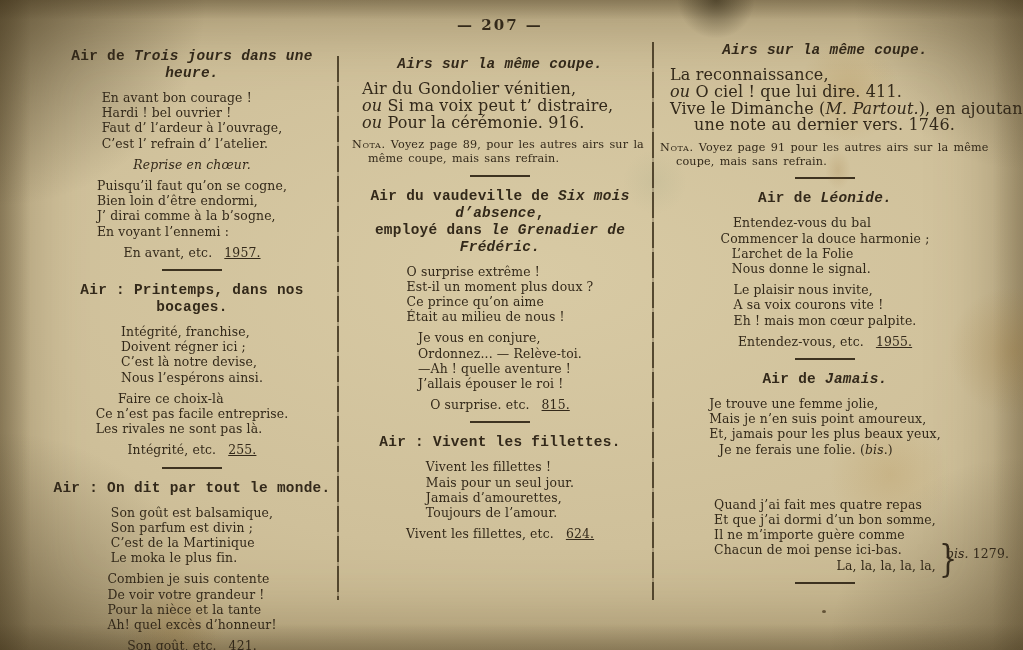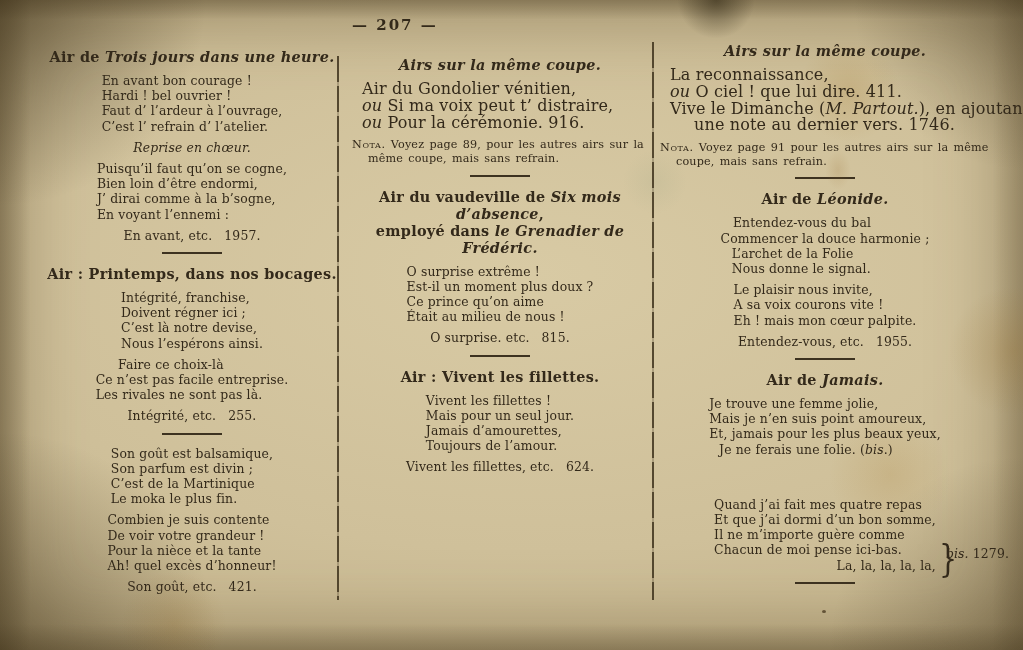--- a/index.html
+++ b/index.html
@@ -22,38 +22,38 @@
       radial-gradient(circle at 87% 73%, rgba(165,122,48,0.18), transparent 6%),
       radial-gradient(circle at 17% 96%, rgba(150,110,45,0.22), transparent 5%),
       radial-gradient(circle at 99% 54%, rgba(150,110,45,0.25), transparent 6%),
       radial-gradient(circle at 64% 28%, rgba(120,140,110,0.10), transparent 4%),
       linear-gradient(to bottom, rgba(66,52,26,0.35), transparent 3%),
       linear-gradient(to right, rgba(66,52,26,0.35), transparent 3%),
       linear-gradient(to top, rgba(66,52,26,0.30), transparent 4%),
       linear-gradient(to left, rgba(66,52,26,0.22), transparent 3%);
   }
   .pageno{
-    position:absolute;left:352px;top:16px;width:296px;
+    position:absolute;left:352px;top:16px;width:296px;text-align:center;
     font-weight:bold;font-size:15px;letter-spacing:2px;
   }
   .col{position:absolute;font-size:12.4px;line-height:15.2px;letter-spacing:0.15px;}
   .col.c0{left:44px;top:46px;width:296px;}
   .col.c1{left:352px;top:54px;width:296px;}
   .col.c2{left:660px;top:40px;width:330px;}
   .vrule{position:absolute;width:1.5px;background:
     repeating-linear-gradient(to bottom, rgba(62,50,28,0.85) 0 26px, rgba(62,50,28,0.25) 26px 30px);}
   .vrule.r1{left:337px;top:56px;height:544px;}
   .vrule.r2{left:652px;top:42px;height:558px;}
-  .heading{font-weight:bold;font-size:14.4px;line-height:17px;text-align:center;margin:2px 0 8px;letter-spacing:0.3px;}
+  .heading{font-weight:bold;font-size:14.4px;line-height:17px;text-align:center;margin:2px 0 8px;letter-spacing:0.3px;font-family:Liberation Mono, monospace;}
   .stanza{display:table;margin:0 auto 6px;}
   .line{white-space:nowrap;}
   .it{font-style:italic;}
   .air-list{margin:0 0 7px;font-weight:normal;font-size:16px;line-height:16.8px;padding-left:10px;}
   .refrain{display:table;margin:1px auto 5px;}
-  .refrain .num{margin-left:12px;}
+  .refrain .num{margin-left:12px;text-decoration:underline;}
   .note{font-size:11.2px;line-height:13.6px;margin:2px 0 4px;padding-left:16px;text-indent:-16px;word-spacing:1.5px;}
   .nota-label{font-variant:small-caps;letter-spacing:0.6px;}
   .divider{width:60px;border-top:2px solid #3d3220;margin:9px auto 11px;height:0;}
   .brace-wrap{position:relative;margin-top:40px;}
   .brace{position:absolute;right:-24px;bottom:-4px;font-size:38px;line-height:1;
     transform:scaleX(0.75);font-weight:normal;color:#33291a;}
   .brace-side{position:absolute;right:-96px;bottom:12px;width:86px;white-space:nowrap;}
   .speck{position:absolute;left:822px;top:610px;width:4px;height:3px;border-radius:50%;
     background:#45361d;opacity:0.75;}
   .stain{position:absolute;left:825px;top:150px;width:26px;height:40px;border-radius:50%;
@@ -102,20 +102,23 @@
       <div class="stanza">
         <div class="line" style="padding-left: 1.8em;"><span>Faire ce choix-là</span></div>
         <div class="line"><span>Ce n’est pas facile entreprise.</span></div>
         <div class="line"><span>Les rivales ne sont pas là.</span></div>
       </div>
       <div class="refrain">
         <span>Intégrité, etc.</span>
         <span class="num">255.</span>
       </div>
       <div class="divider"></div>
+      <div class="heading">
+        <div class="hline"><span>Air : On dit par tout le monde.</span></div>
+      </div>
       <div class="stanza">
         <div class="line"><span>Son goût est balsamique,</span></div>
         <div class="line"><span>Son parfum est divin ;</span></div>
         <div class="line"><span>C’est de la Martinique</span></div>
         <div class="line"><span>Le moka le plus fin.</span></div>
       </div>
       <div class="stanza">
         <div class="line"><span>Combien je suis contente</span></div>
         <div class="line"><span>De voir votre grandeur !</span></div>
         <div class="line"><span>Pour la nièce et la tante</span></div>
@@ -139,20 +142,26 @@
       <div class="divider"></div>
       <div class="heading">
         <div class="hline"><span>Air du vaudeville de </span><span class="it">Six mois d’absence</span><span>,</span></div>
         <div class="hline"><span>employé dans </span><span class="it">le Grenadier de Frédéric.</span></div>
       </div>
       <div class="stanza">
         <div class="line"><span>O surprise extrême !</span></div>
         <div class="line"><span>Est-il un moment plus doux ?</span></div>
         <div class="line"><span>Ce prince qu’on aime</span></div>
         <div class="line"><span>Était au milieu de nous !</span></div>
+      </div>
+      <div class="stanza">
+        <div class="line"><span>Je vous en conjure,</span></div>
+        <div class="line"><span>Ordonnez... — Relève-toi.</span></div>
+        <div class="line"><span>—Ah ! quelle aventure !</span></div>
+        <div class="line"><span>J’allais épouser le roi !</span></div>
       </div>
       <div class="refrain">
         <span>O surprise. etc.</span>
         <span class="num">815.</span>
       </div>
       <div class="divider"></div>
       <div class="heading">
         <div class="hline"><span>Air : Vivent les fillettes.</span></div>
       </div>
       <div class="stanza">

